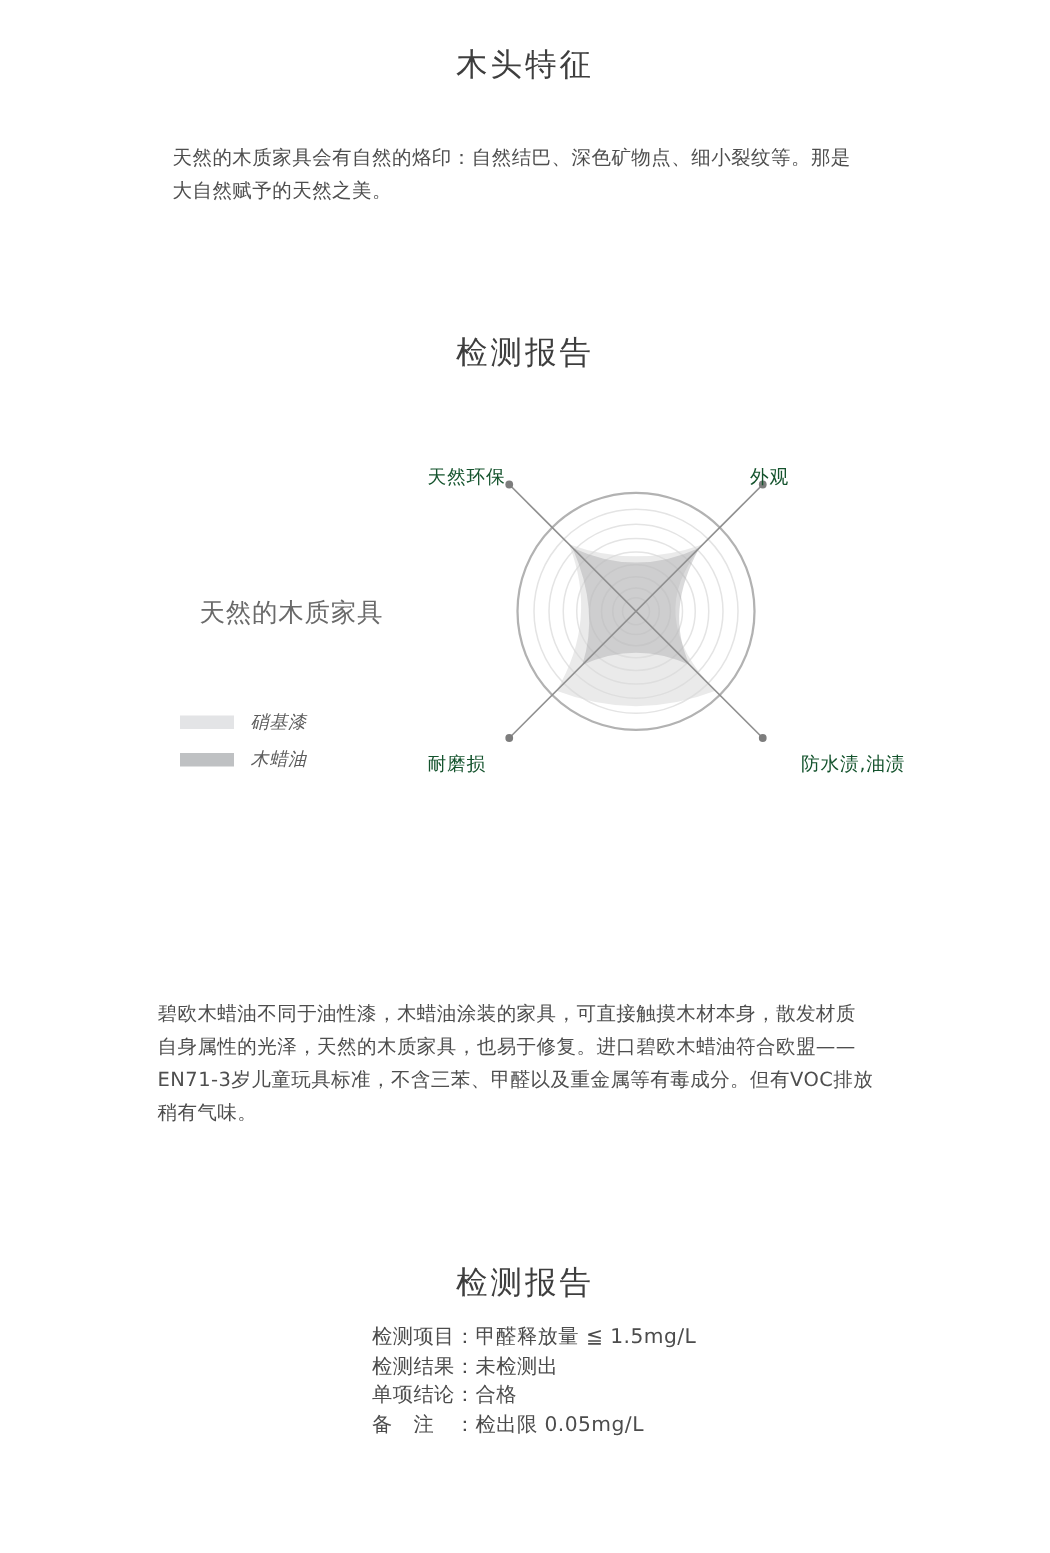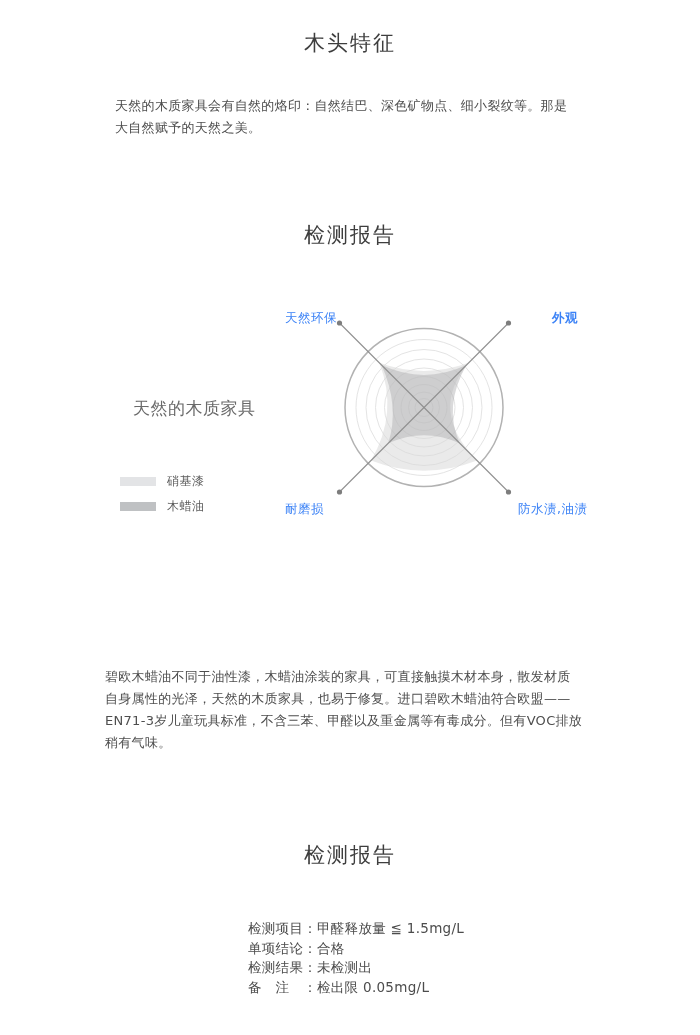--- a/index.html
+++ b/index.html
@@ -2,28 +2,28 @@
 <html><head>
 <meta charset="utf-8">
 <style>
   html,body{margin:0;padding:0;background:#fff;}
   body{font-family:"DejaVu Sans","Liberation Sans",sans-serif;}
   .page{position:relative;width:700px;height:1035px;background:#ffffff;overflow:hidden;}
   .sec-title{position:absolute;left:0;width:700px;text-align:center;
     font-size:21px;letter-spacing:2px;color:#3e3e3e;font-weight:500;}
   .para{position:absolute;text-align:left;font-size:13px;line-height:22px;
     color:#4e4e4e;letter-spacing:0.3px;white-space:pre-line;}
-  .axis-label{position:absolute;font-size:12.5px;color:#3b82f6;letter-spacing:0.5px;text-align:right;}
+  .axis-label{position:absolute;font-size:12.5px;color:#14532d;letter-spacing:0.5px;text-align:right;}
   .side-label{position:absolute;left:133px;top:397px;font-size:17px;color:#6a6a6a;letter-spacing:0.5px;}
-  .legend{position:absolute;left:120px;top:473px;}
+  .legend{position:absolute;left:120px;top:473px;font-style:italic;}
   .legend-row{display:flex;align-items:center;height:16px;margin-bottom:9px;}
   .legend-swatch{width:36px;height:9px;background:#ddd;}
   .legend-label{margin-left:11px;font-size:12px;color:#5c5c5c;letter-spacing:0.5px;}
   .chart-svg{position:absolute;left:250px;top:295px;}
-  .report{position:absolute;left:248px;top:919px;font-size:13.5px;color:#4c4c4c;}
+  .report{position:absolute;left:248px;top:882px;font-size:13.5px;color:#4c4c4c;}
   .report-row{display:flex;line-height:19.5px;letter-spacing:0.3px;}
   .report-label{white-space:pre;}
   .report-value{white-space:pre;}
 </style>
 </head>
 <body>
 
 <div class="page">
 
   <div class="sec-title" style="top:29px;">木头特征</div>
@@ -56,23 +56,23 @@
     </g>
     <g fill="#7d7d7d">
       <circle cx="89.5" cy="28" r="2.6"></circle>
       <circle cx="258.5" cy="28" r="2.6"></circle>
       <circle cx="89.5" cy="197" r="2.6"></circle>
       <circle cx="258.5" cy="197" r="2.6"></circle>
     </g>
   </svg>
 
   <span class="axis-label" style="left:285px;top:310px;">天然环保</span>
-  <span class="axis-label" style="left:552px;top:310px;font-weight:bold;">外观</span>
+  <span class="axis-label" style="left:500px;top:310px;">外观</span>
   <span class="axis-label" style="left:285px;top:501px;">耐磨损</span>
-  <span class="axis-label" style="left:504px;top:501px;padding-left:14px;">防水渍,油渍</span>
+  <span class="axis-label" style="left:520px;top:501px;padding-left:14px;">防水渍,油渍</span>
 
   <span class="side-label">天然的木质家具</span>
 
   <div class="legend">
     <div class="legend-row">
       <span class="legend-swatch" style="background: rgb(227, 228, 230);"></span>
       <span class="legend-label">硝基漆</span>
     </div>
     <div class="legend-row">
       <span class="legend-swatch" style="background: rgb(191, 193, 195);"></span>
@@ -86,26 +86,26 @@
 稍有气味。</div>
 
   <div class="sec-title" style="top:841px;">检测报告</div>
 
   <div class="report">
     <div class="report-row">
       <span class="report-label">检测项目：</span>
       <span class="report-value">甲醛释放量 ≦ 1.5mg/L</span>
     </div>
     <div class="report-row">
+      <span class="report-label">检测结果：</span>
+      <span class="report-value">未检测出</span>
+    </div>
+    <div class="report-row">
       <span class="report-label">单项结论：</span>
       <span class="report-value">合格</span>
-    </div>
-    <div class="report-row">
-      <span class="report-label">检测结果：</span>
-      <span class="report-value">未检测出</span>
     </div>
     <div class="report-row">
       <span class="report-label">备　注　：</span>
       <span class="report-value">检出限 0.05mg/L</span>
     </div>
   </div>
 
 </div>
 
 </body></html>

